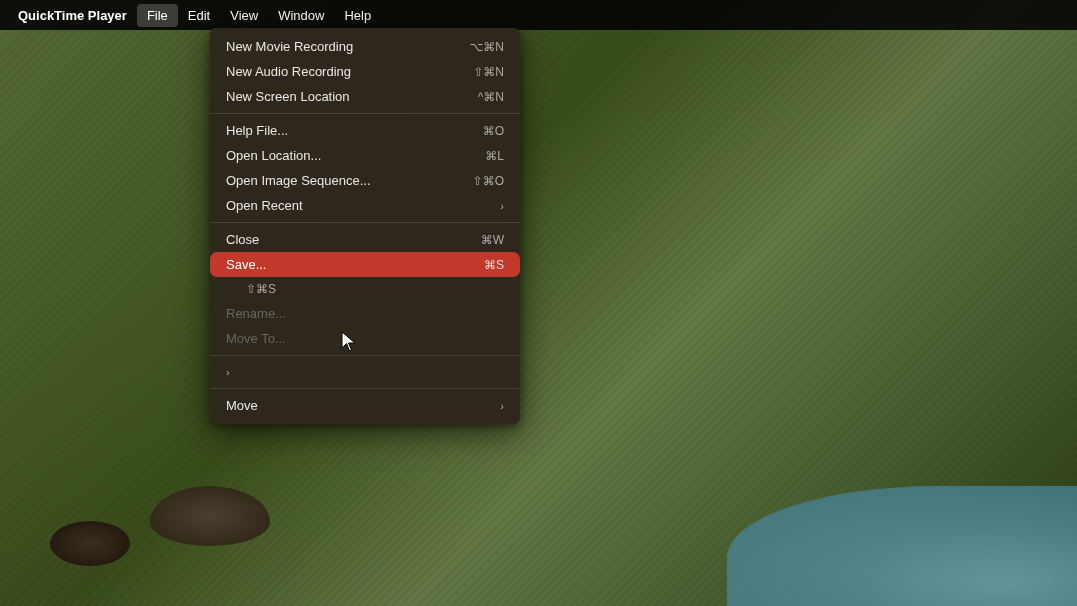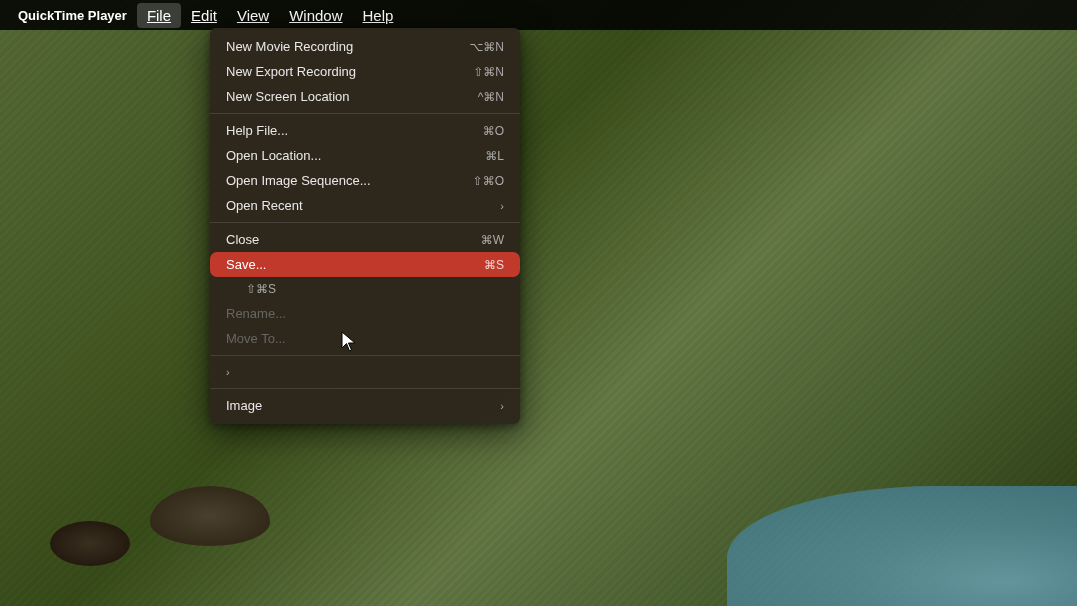--- a/index.html
+++ b/index.html
@@ -95,26 +95,25 @@
     .menubar-app {
       color: #fff;
       font-size: 13px;
       font-weight: 700;
       padding: 4px 10px;
       cursor: default;
     }
 
     .menubar-item {
       color: #fff;
-      font-size: 15px;
+      font-size: 13px;
       font-weight: 400;
       padding: 4px 10px;
       cursor: default;
       border-radius: 4px;
-      text-decoration: underline;
     }
 
     .menubar-item.active {
       background: rgba(255,255,255,0.2);
     }
 
     
     .dropdown {
       position: absolute;
       top: 28px;
@@ -217,21 +216,21 @@
 </div>
 
 <div class="dropdown">
 
   <div class="menu-item">
     <span class="label">New Movie Recording</span>
     <span class="shortcut">⌥⌘N</span>
   </div>
 
   <div class="menu-item">
-    <span class="label">New Export Recording</span>
+    <span class="label">New Audio Recording</span>
     <span class="shortcut">⇧⌘N</span>
   </div>
 
   <div class="menu-item">
     <span class="label">New Screen Location</span>
     <span class="shortcut">^⌘N</span>
   </div>
 
   <div class="menu-separator"></div>
 
@@ -283,21 +282,21 @@
 
   <div class="menu-separator"></div>
 
   <div class="menu-item">
     <span class="arrow">›</span>
   </div>
 
   <div class="menu-separator"></div>
 
   <div class="menu-item">
-    <span class="label">Image</span>
+    <span class="label">Move</span>
     <span class="arrow">›</span>
   </div>
 
 </div>
 
 <div class="cursor" style="left: 340px; top: 330px;">
   <svg viewBox="0 0 20 24" fill="none" xmlns="http://www.w3.org/2000/svg">
     <path d="M2 2L2 18L6.5 13.5L9.5 21L11.5 20L8.5 13H15L2 2Z" fill="white" stroke="black" stroke-width="1"></path>
   </svg>
 </div>

